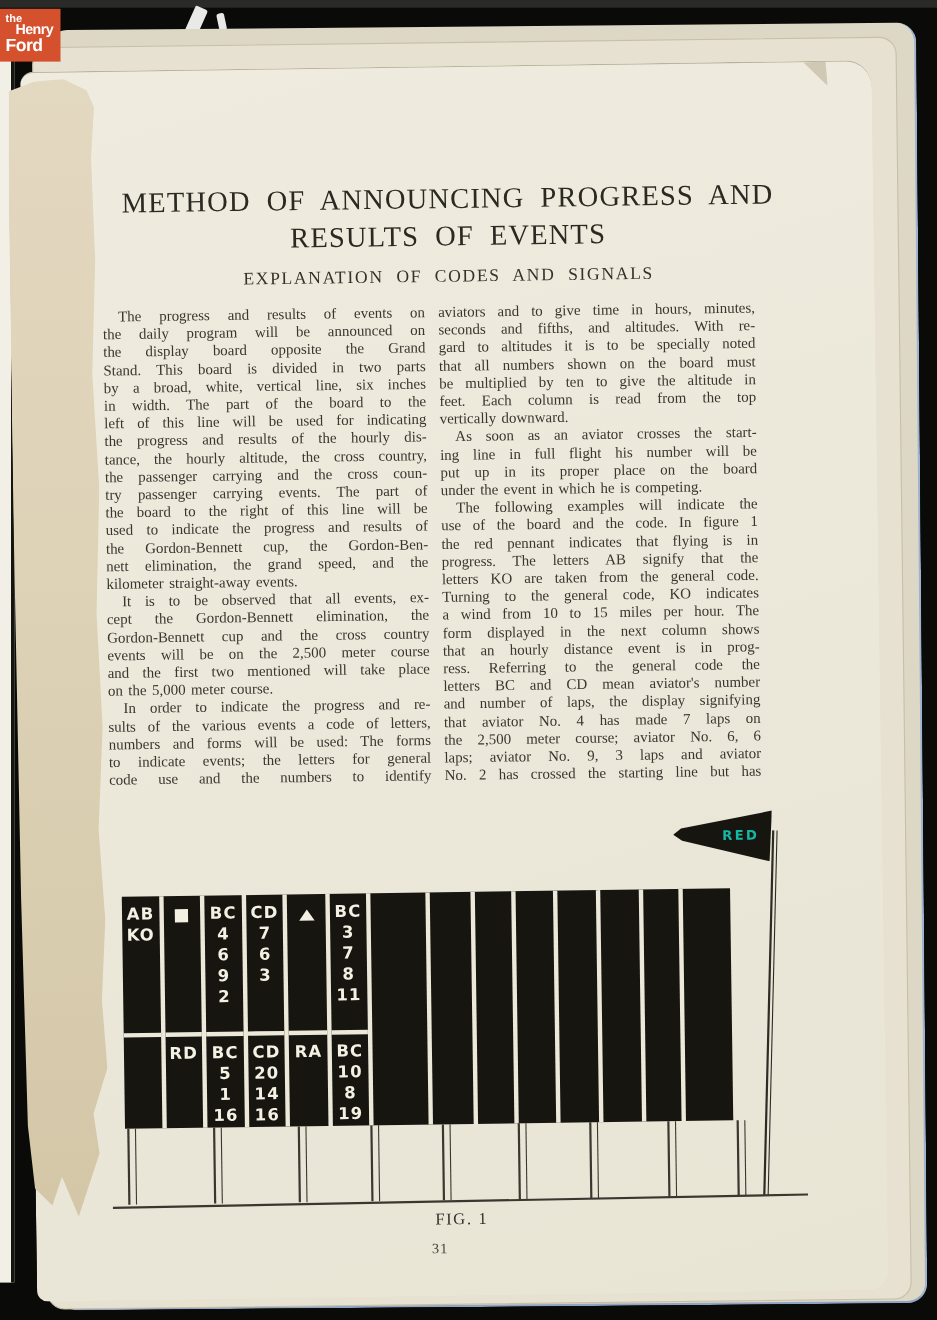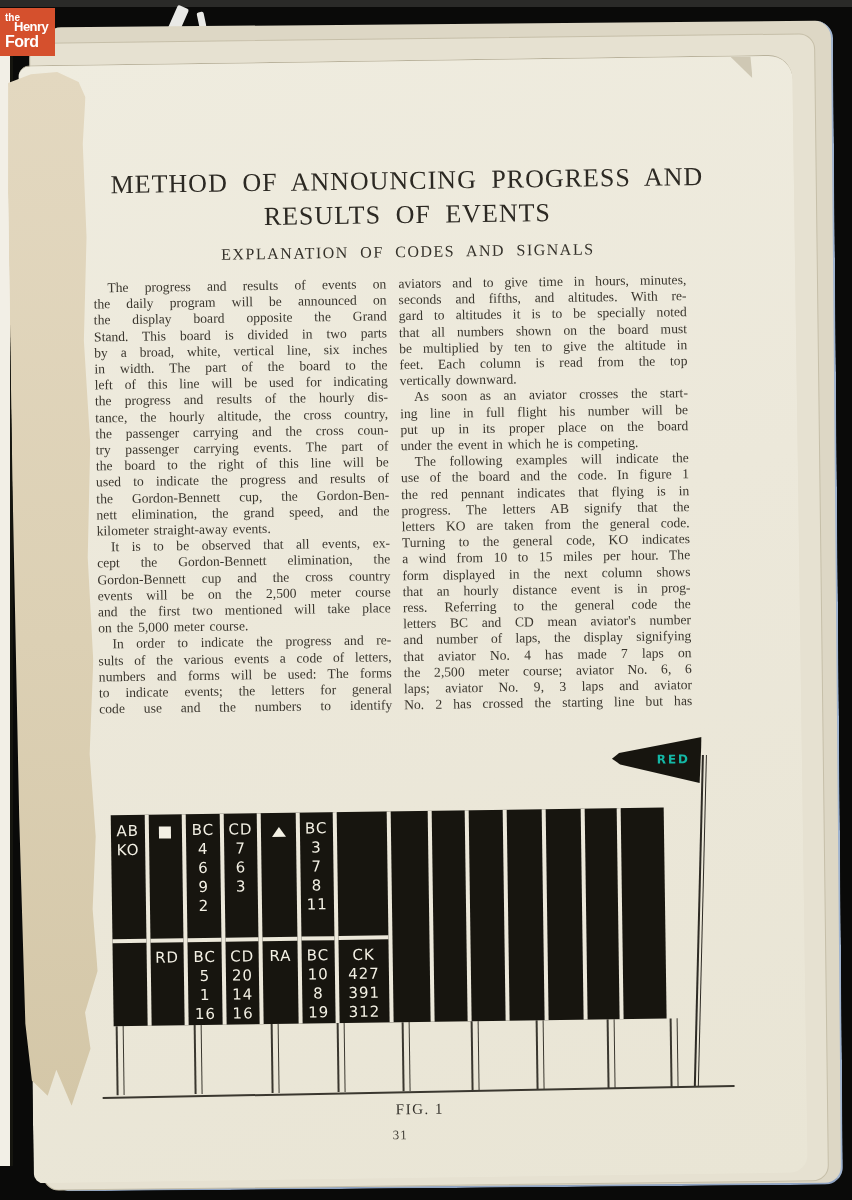--- a/index.html
+++ b/index.html
@@ -106,21 +106,21 @@
   #board {
     position:absolute; left:82px; top:750px; width:553px; height:211px;
     background:#17150f; display:flex;
   }
   .bcol { height:100%; box-sizing:border-box; border-right:4px solid #ece8da; display:flex; flex-direction:column; }
   .bcol:last-child { border-right:none; }
   .bupper { height:124px; padding-top:7px; box-sizing:border-box; }
   .blower { flex:1; padding-top:6px; box-sizing:border-box; }
   .blower.bdiv { border-top:4px solid #ece8da; }
   .bline {
-    text-align:center; font-family:"DejaVu Sans", sans-serif; font-weight:normal;
+    text-align:center; font-family:"DejaVu Sans", sans-serif; font-weight:bold;
     font-size:15px; line-height:19px; color:#f3f0e4; letter-spacing:1px;
   }
   .form-square { width:12px; height:12px; background:#f3f0e4; margin:5px auto 2px; }
   .form-triangle {
     width:0; height:0; margin:7px auto 2px;
     border-left:7px solid transparent; border-right:7px solid transparent;
     border-bottom:10px solid #f3f0e4;
   }
   .board-leg {
     position:absolute; top:961px; width:8px; height:69px; box-sizing:border-box;
@@ -285,26 +285,20 @@
         </div>
         <div class="blower bdiv">
           <div class="bline">BC</div>
           <div class="bline">10</div>
           <div class="bline">8</div>
           <div class="bline">19</div>
         </div>
       </div>
       <div class="bcol" style="width: 9.9%;">
         <div class="bupper"></div>
-        <div class="blower bdiv">
-          <div class="bline">CK</div>
-          <div class="bline">427</div>
-          <div class="bline">391</div>
-          <div class="bline">312</div>
-        </div>
       </div>
       <div class="bcol" style="width: 7.4%;">
         <div class="bupper"></div>
         <div class="blower"></div>
       </div>
       <div class="bcol" style="width: 6.6%;">
         <div class="bupper"></div>
         <div class="blower"></div>
       </div>
       <div class="bcol" style="width: 7%;">

